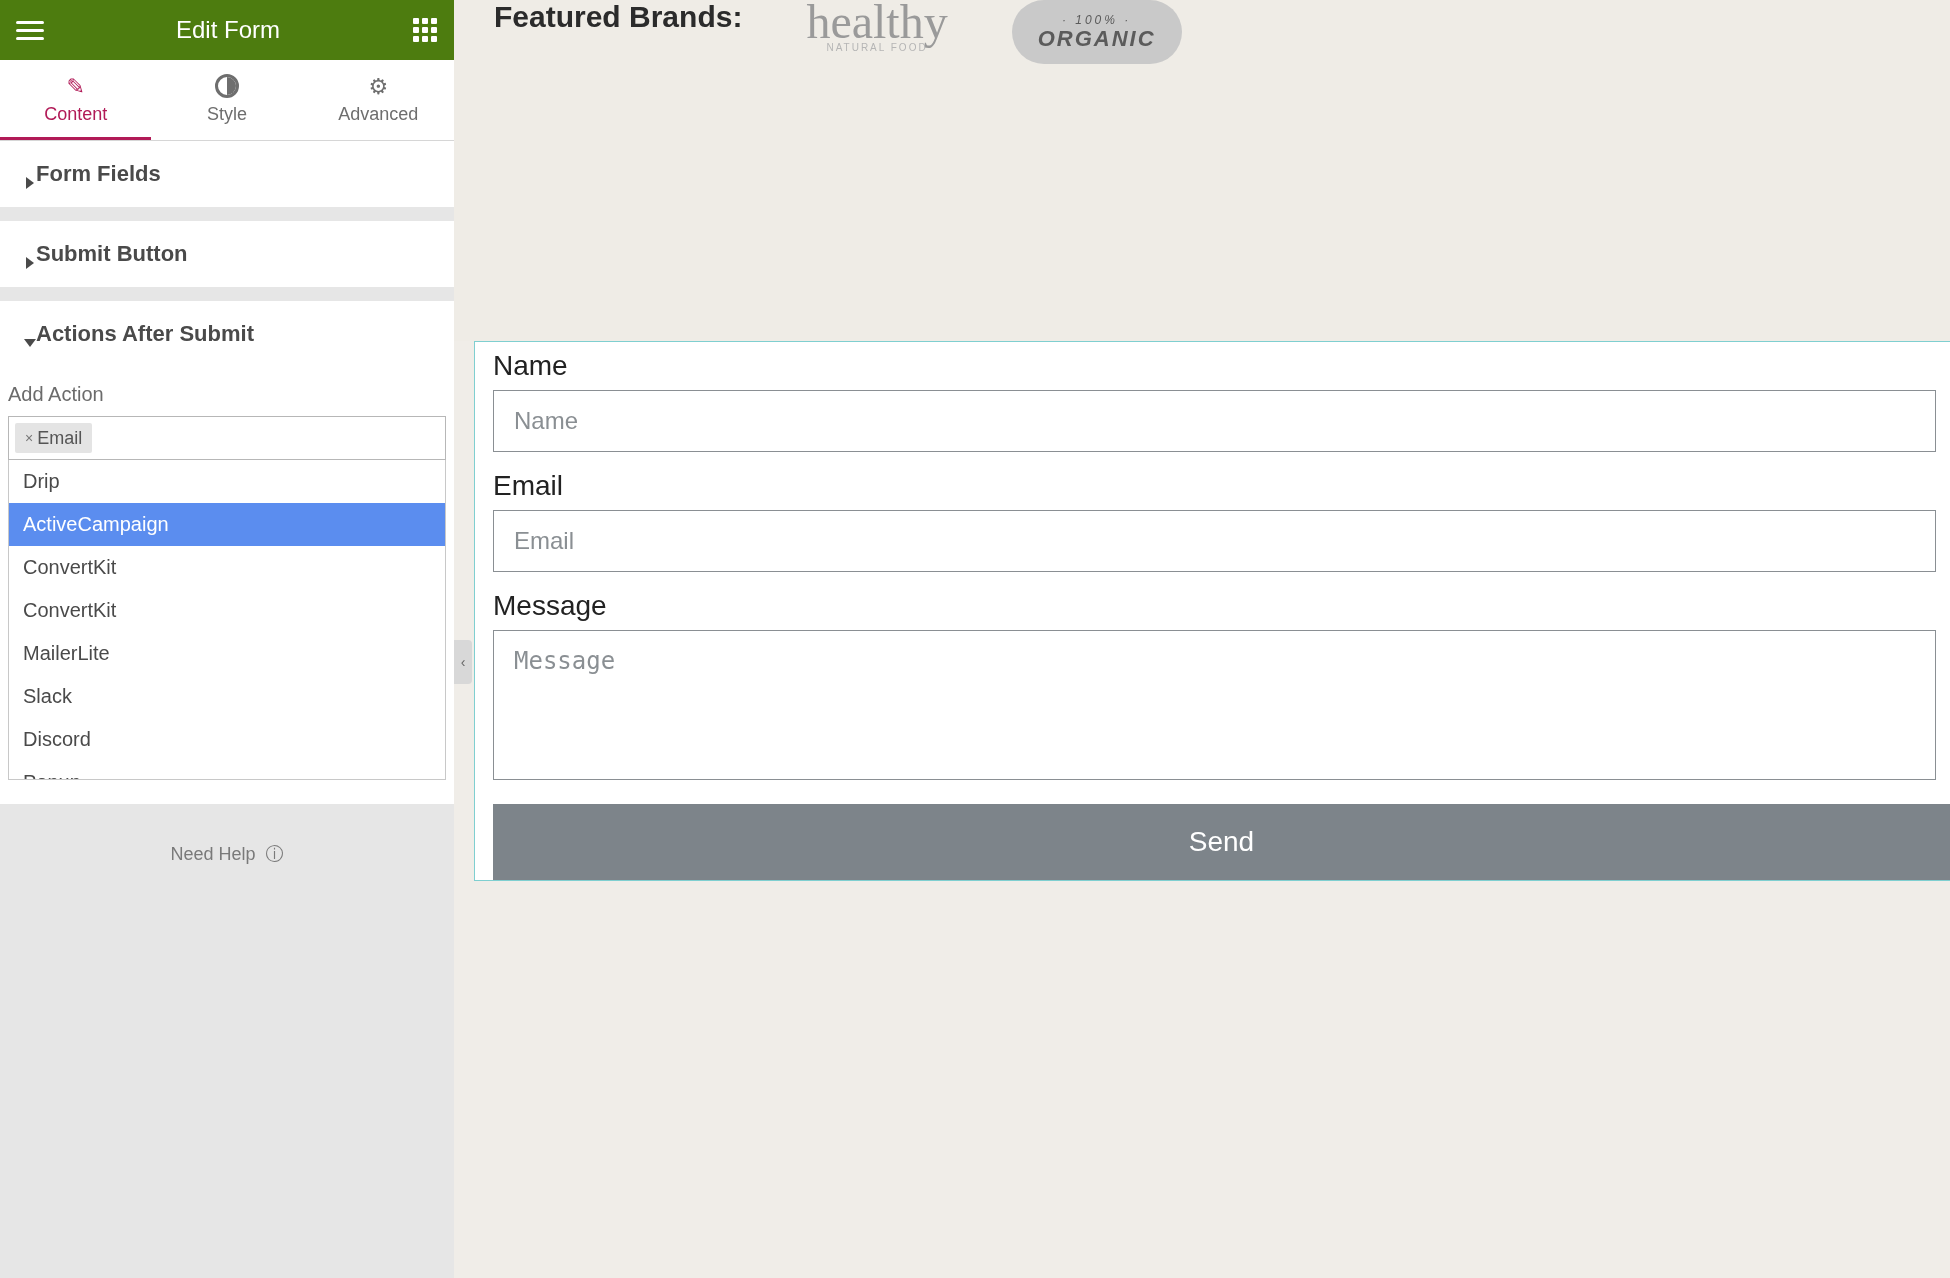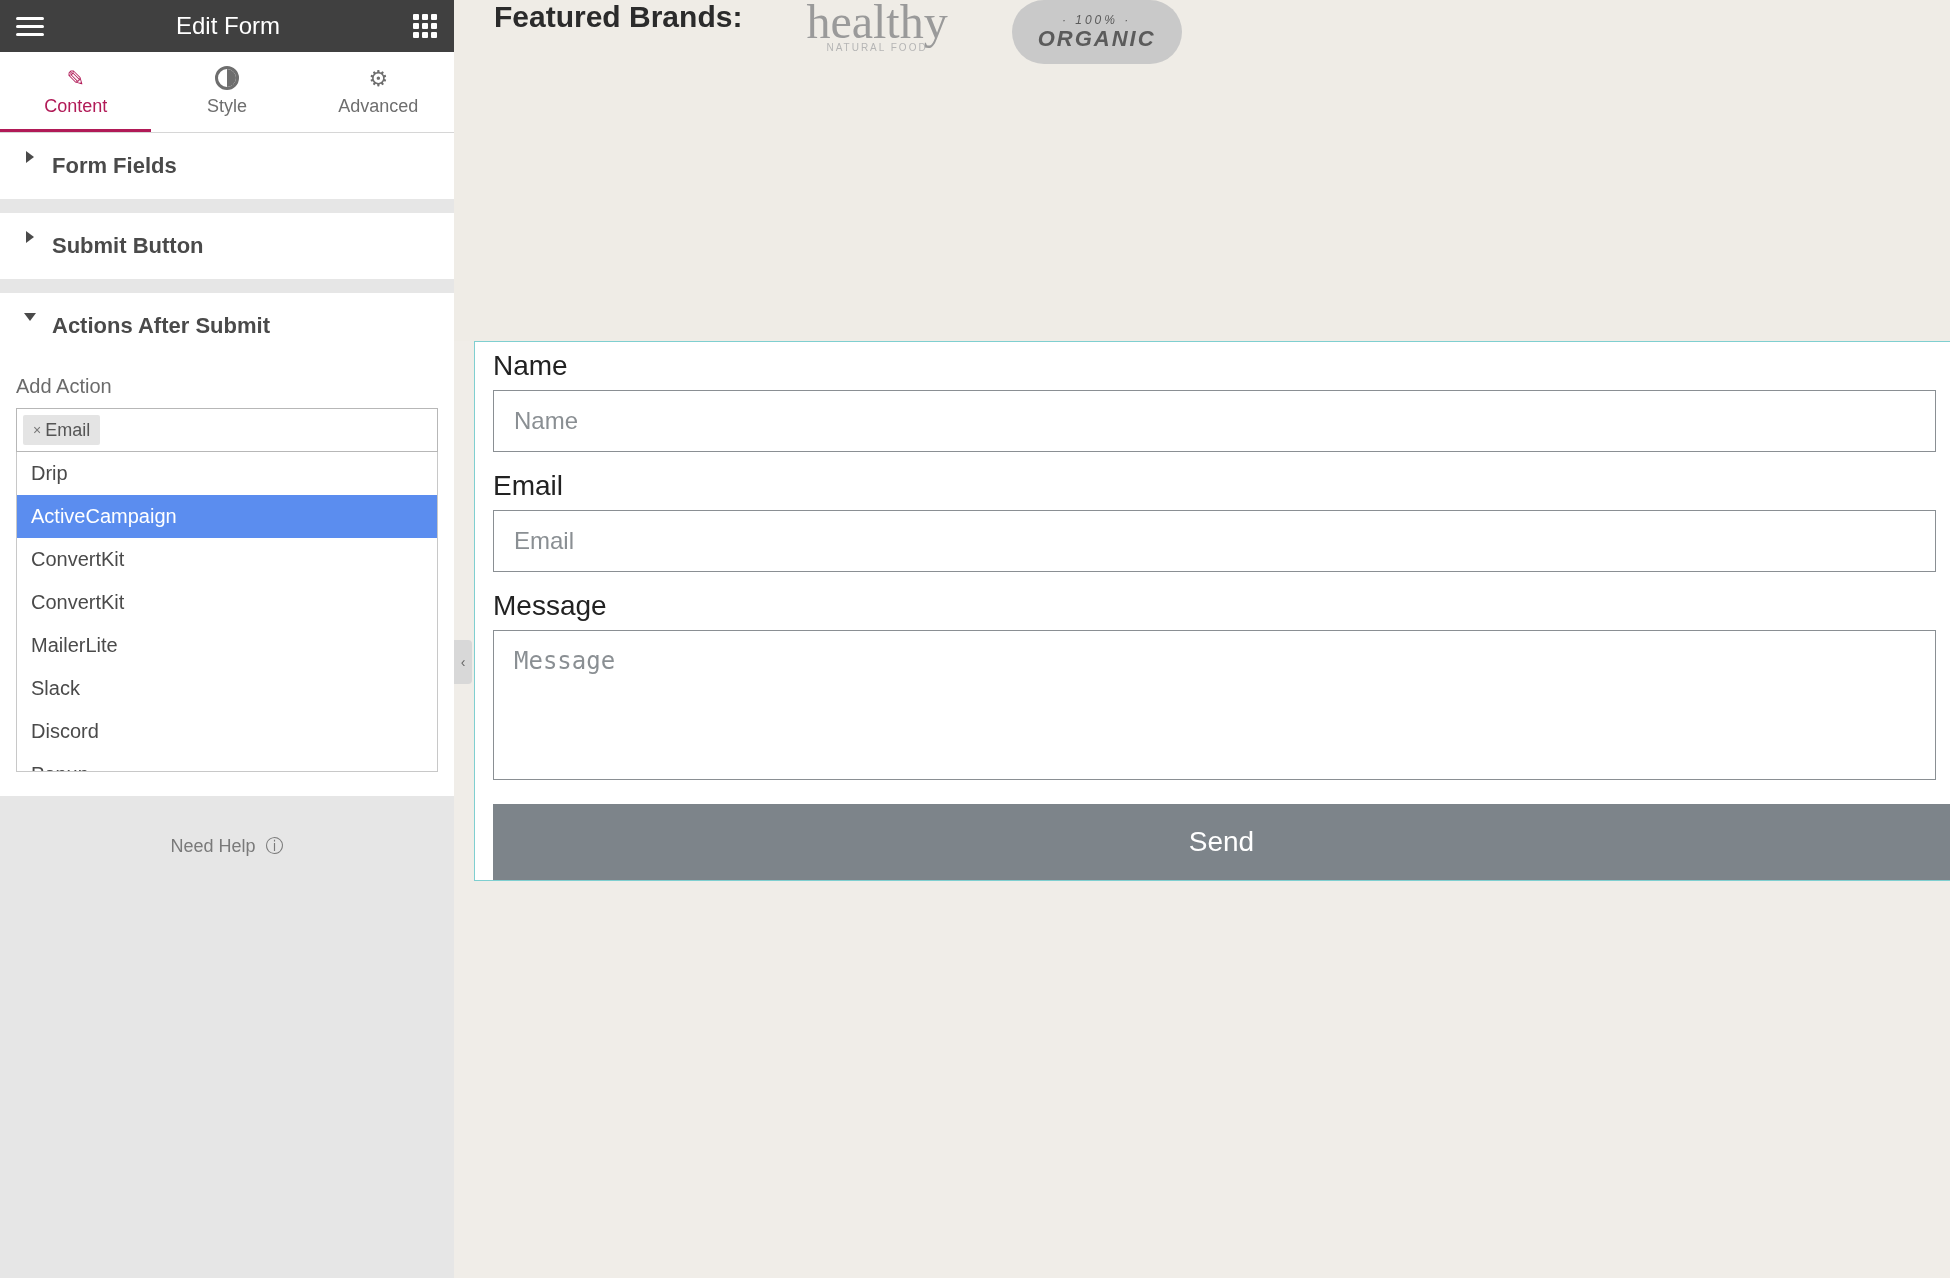--- a/index.html
+++ b/index.html
@@ -10,22 +10,22 @@
   .sidebar {
     width: 454px;
     min-width: 454px;
     height: 100%;
     background: #e6e6e6;
     display: flex;
     flex-direction: column;
     position: relative;
   }
   .sb-header {
-    height: 52px;
-    background: #404040;
+    height: 60px;
+    background: #4d7c0f;
     color: #fff;
     display: flex;
     align-items: center;
     justify-content: space-between;
     padding: 0 16px;
   }
   .sb-header .title {
     font-size: 24px;
     font-weight: 500;
     flex: 1;
@@ -59,29 +59,29 @@
   .ico-pencil::before { content:"✎"; font-size:22px; color:inherit; }
   .ico-style { width:22px;height:22px;border:3px solid #6e6e6e;border-radius:50%;position:relative;overflow:hidden;}
   .ico-style::before{content:"";position:absolute;right:0;top:0;bottom:0;width:50%;background:#6e6e6e;}
   .ico-gear::before { content:"⚙"; font-size:22px; color:#6e6e6e; display:block; text-align:center;}
 
   .panel-section {
     background:#fff;
     border-bottom:14px solid #e6e6e6;
   }
   .section-head {
-    display:flex; align-items:flex-start; gap:16px;
+    display:flex; align-items:flex-end; gap:0;
     padding:20px 24px;
     font-size:22px; font-weight:700; color:#4a4a4a;
     cursor:pointer;
   }
   .caret { width:0;height:0;border-left:6px solid transparent;border-right:6px solid transparent;border-top:8px solid #4a4a4a; transform:rotate(-90deg);}
   .caret.open{ transform:none; }
 
-  .section-body { padding: 0 16px 24px; }
+  .section-body { padding: 0 8px 24px; }
 
   .field-label { font-size:20px; color:#6b6b6b; margin:16px 0 10px; }
   .action-input {
     width:100%; min-height:44px;
     border:1px solid #b7b7b7; background:#fff;
     padding:6px; display:flex; gap:6px; flex-wrap:wrap;
   }
   .chip {
     background:#e4e4e4; color:#555; font-size:18px;
     padding:4px 10px; border-radius:2px; display:flex; align-items:center; gap:4px;

